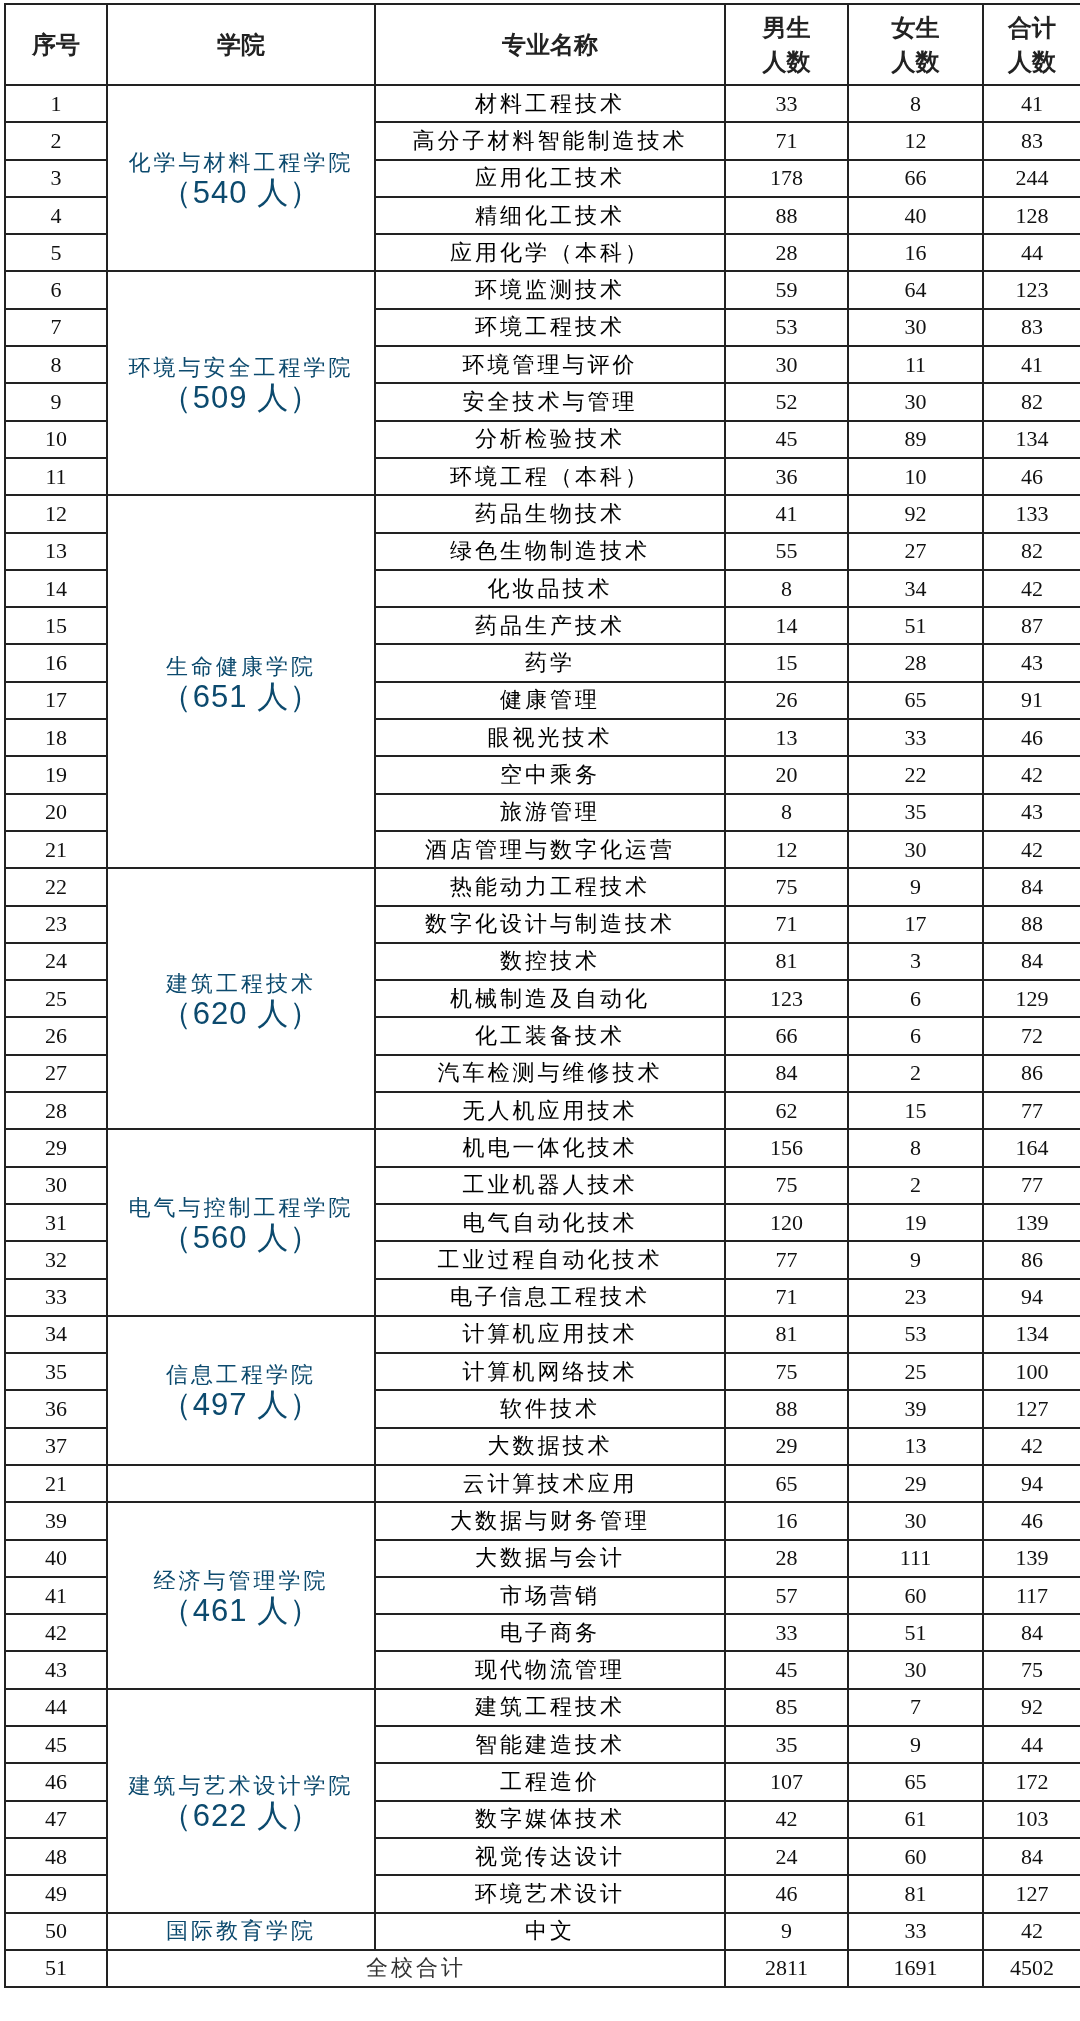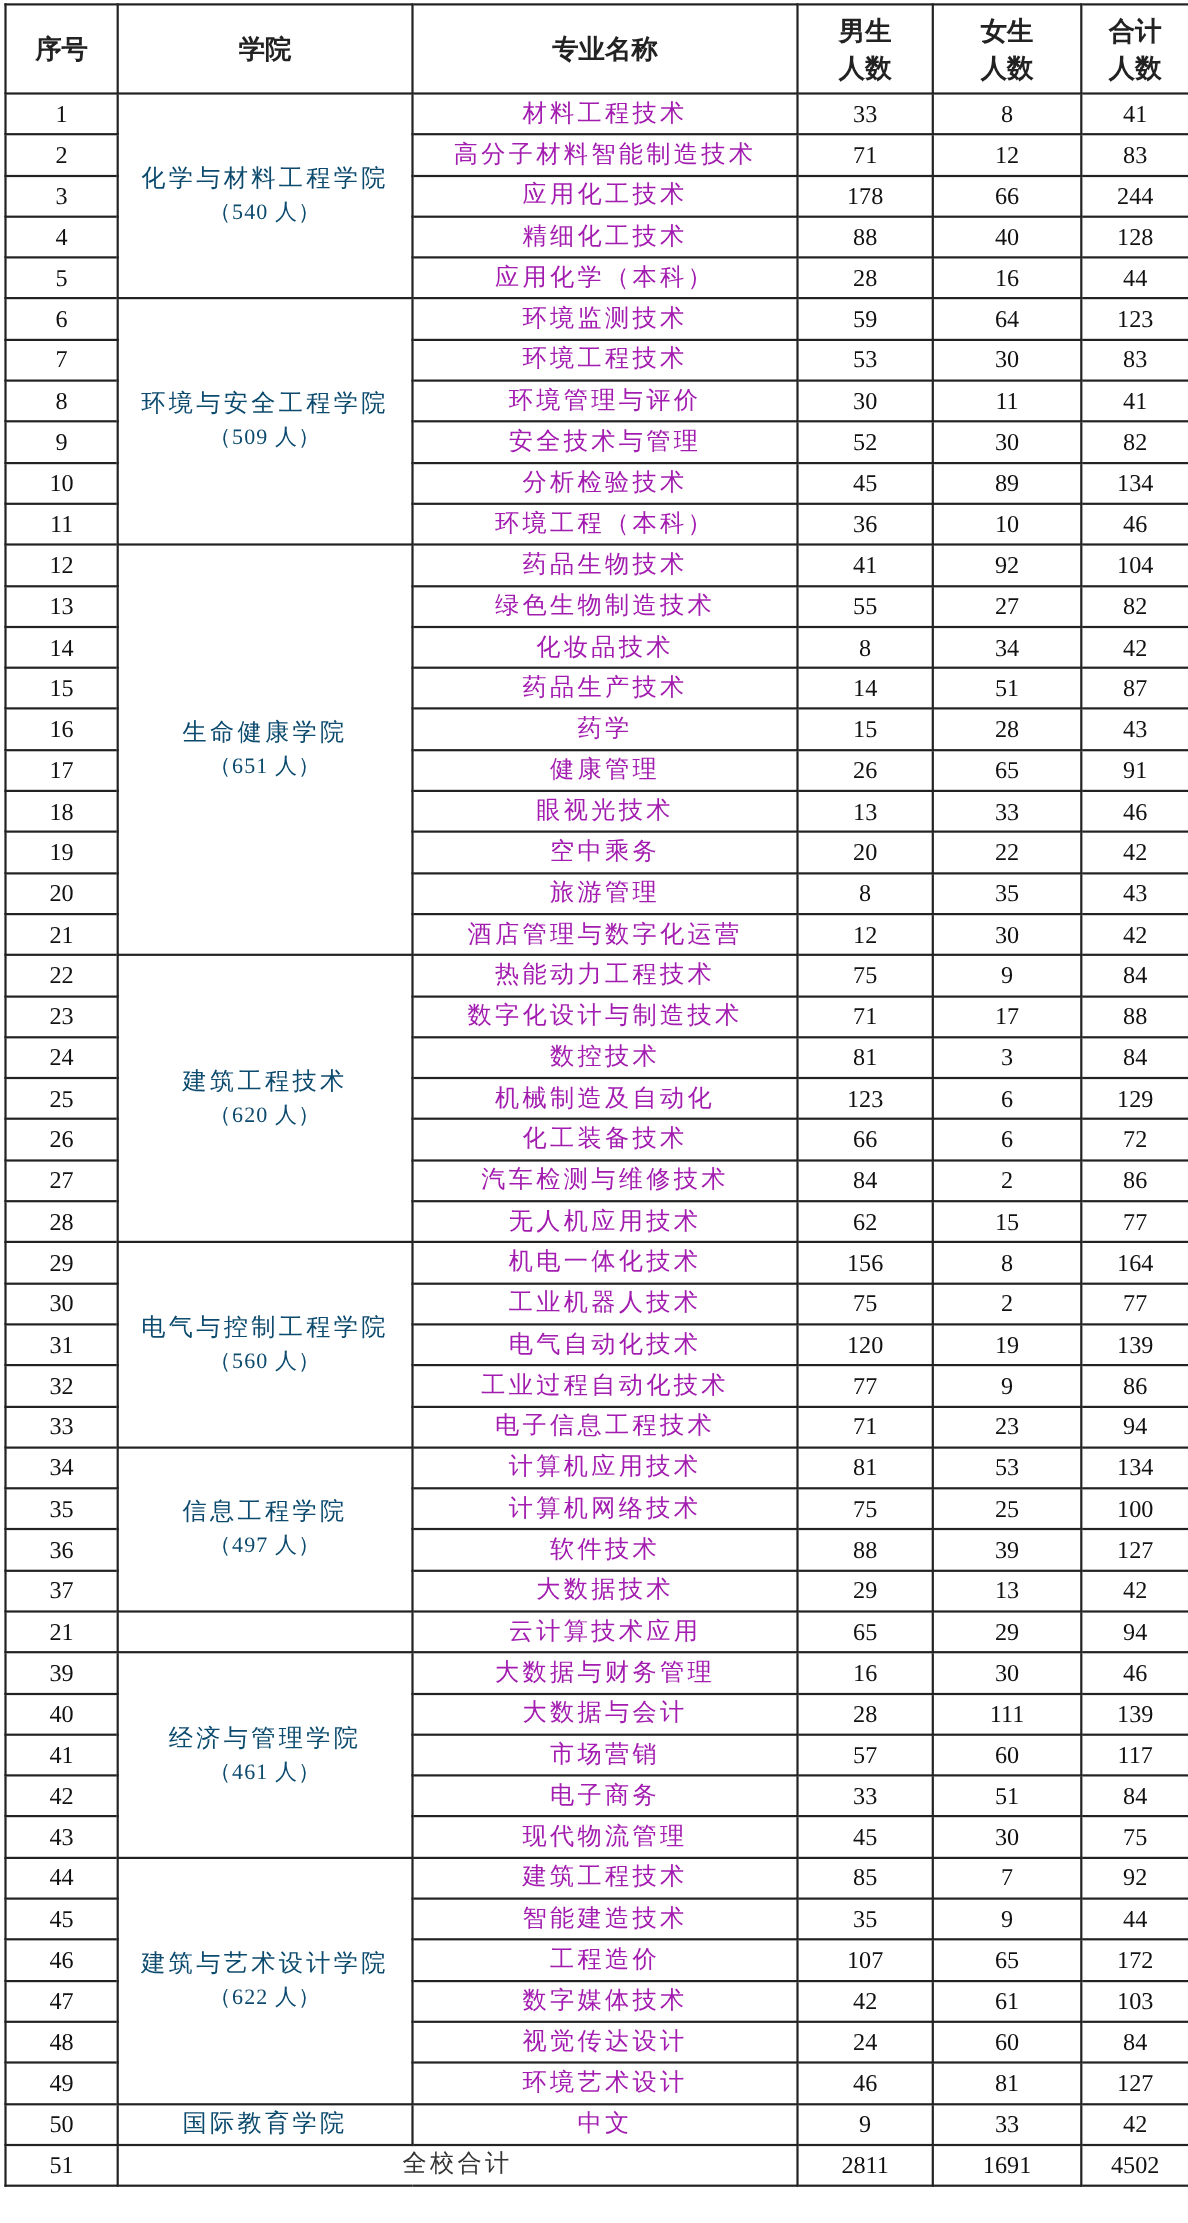--- a/index.html
+++ b/index.html
@@ -25,27 +25,27 @@
     line-height: 34px;
     font-family: "DejaVu Sans", "Liberation Sans", sans-serif;
     font-weight: bold;
     color: #222;
   }
   table.grid td { height: 35.3px; font-size: 22px; line-height: 30px; }
   td.num { font-family: "Liberation Serif", "DejaVu Serif", serif; font-size: 24px; }
   td.major {
     text-align: left; padding-left: 10px;
     font-family: "DejaVu Sans", "Liberation Sans", sans-serif;
-    font-size: 21px; letter-spacing: 3px; color: #a21caf;
+    font-size: 21px; letter-spacing: 3px; color: #000000;
   }
   td.college {
     font-family: "DejaVu Sans", "Liberation Sans", sans-serif;
     font-size: 21px; letter-spacing: 3px; color: #0c4a6e; line-height: 34px;
   }
-  td.college .cnt { display: block; font-family: Liberation Serif, serif; font-size: 20px; letter-spacing: 1px; }
+  td.college .cnt { display: block; font-family: Liberation Sans, sans-serif; font-size: 31px; letter-spacing: 1px; }
   td.total-label { font-family: "DejaVu Sans", "Liberation Sans", sans-serif; font-size: 21px; letter-spacing: 3px; color: #333; margin-left: 24px; }
   th .l2 { display: block; }
 </style>
 </head>
 <body>
 
 <table class="grid">
   <colgroup>
     <col style="width:102px">
     <col style="width:268px">
@@ -152,21 +152,21 @@
         <td class="num">36</td>
         <td class="num">10</td>
         <td class="num">46</td>
       </tr>
       <tr>
         <td class="num">12</td>
         <td class="college" rowspan="10"><span>生命健康学院</span><span class="cnt">（651 人）</span></td>
         <td class="major">药品生物技术</td>
         <td class="num">41</td>
         <td class="num">92</td>
-        <td class="num">104</td>
+        <td class="num">133</td>
       </tr>
       <tr>
         <td class="num">13</td>
         <td class="major">绿色生物制造技术</td>
         <td class="num">55</td>
         <td class="num">27</td>
         <td class="num">82</td>
       </tr>
       <tr>
         <td class="num">14</td>

